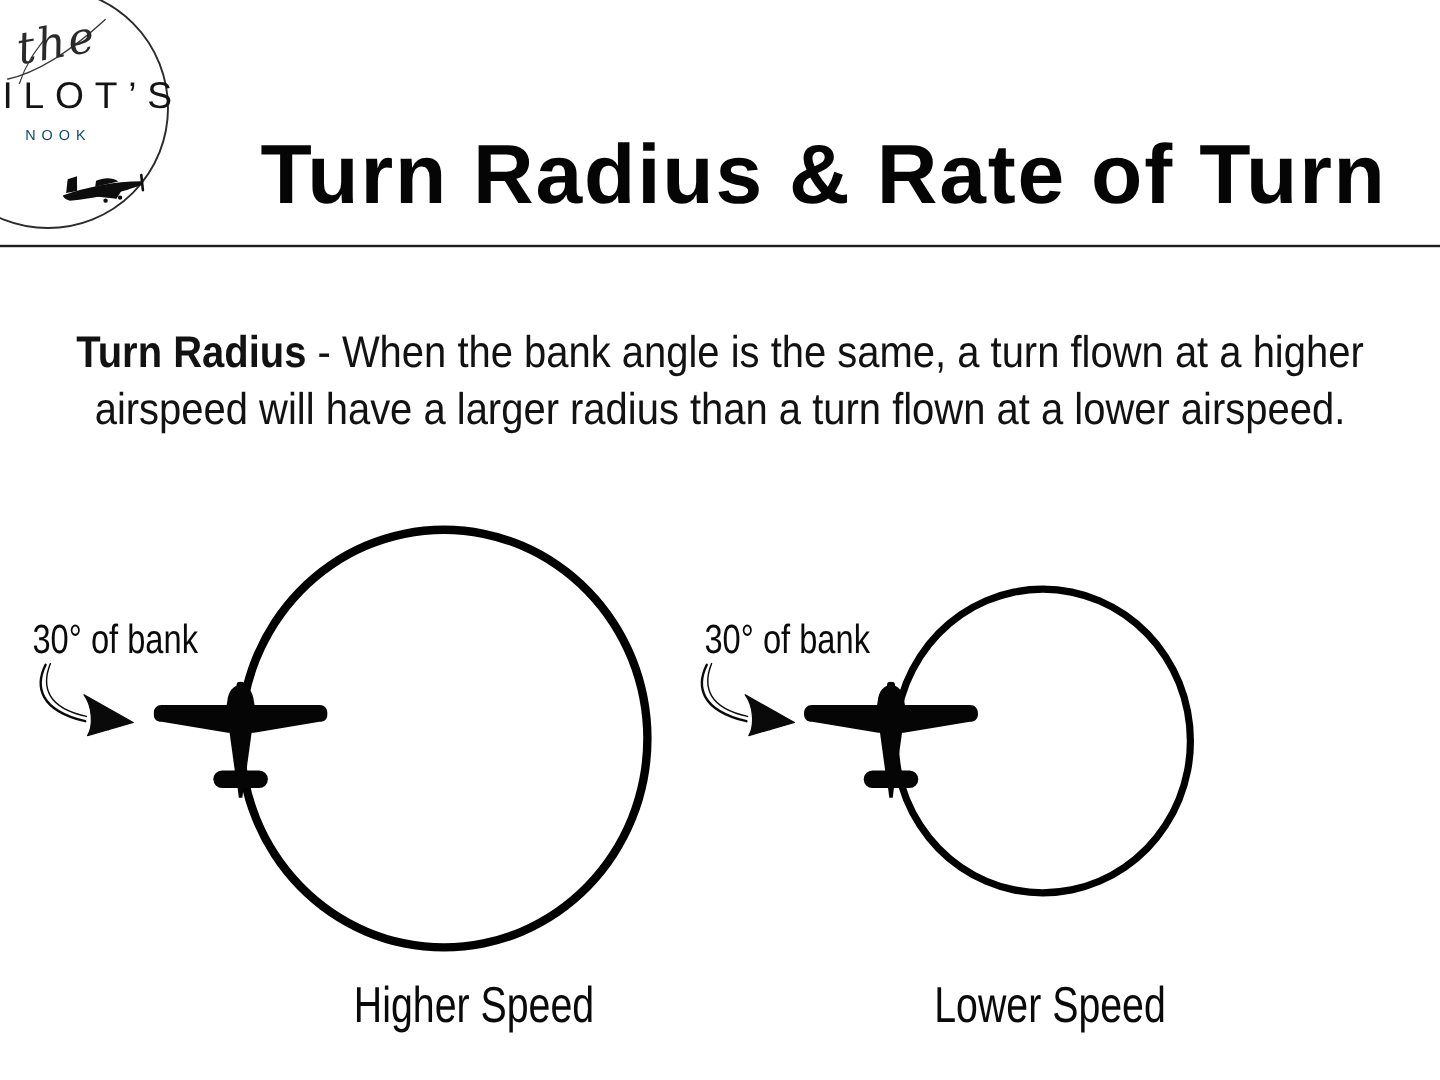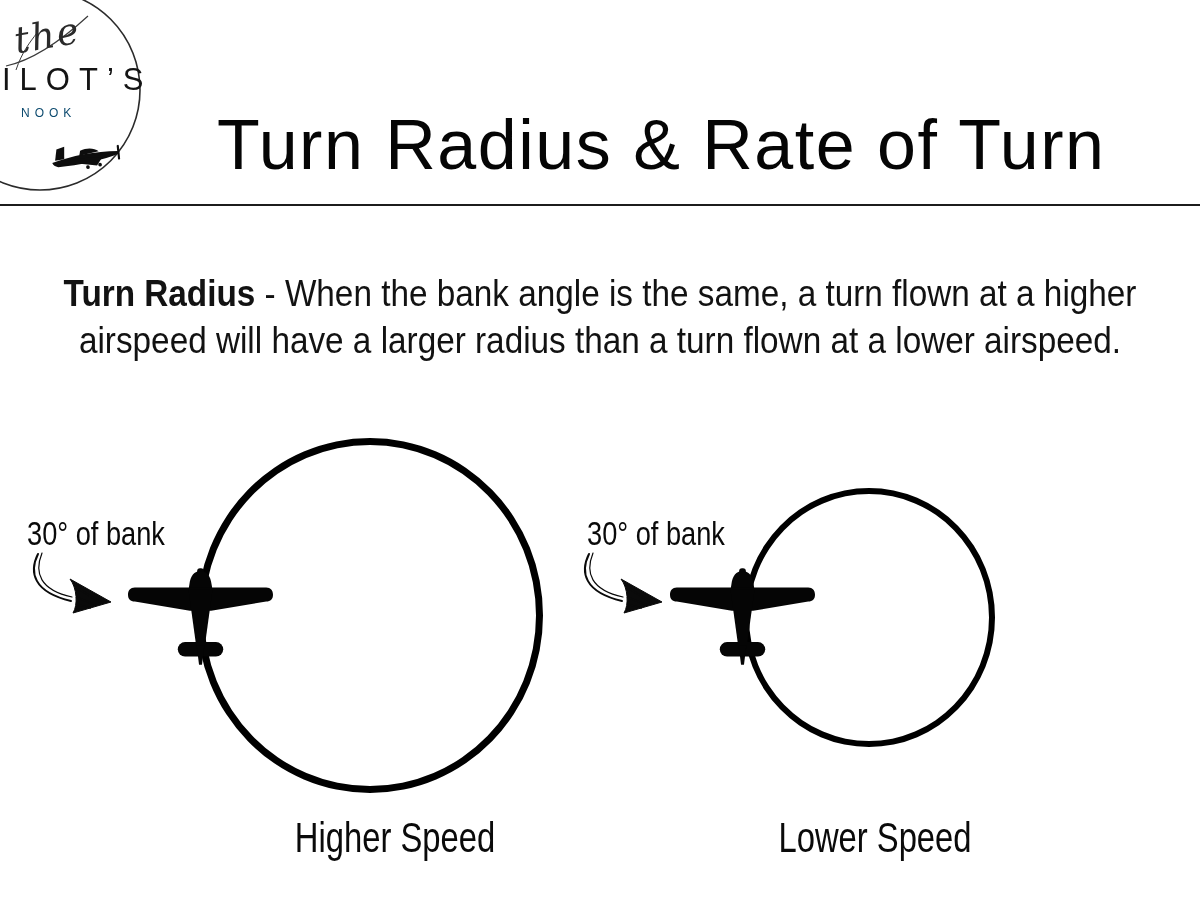--- a/index.html
+++ b/index.html
@@ -44,21 +44,21 @@
     color: #0c4a6e;
     white-space: nowrap;
   }
   .logo-plane { left: 50px; top: 142px; transform: rotate(-6deg); }
 
   
   .slide-title {
     left: 217px; top: 110px;
     font-size: 70px;
     line-height: 1;
-    font-weight: 400;
+    font-weight: 700;
     letter-spacing: 1.5px;
     white-space: nowrap;
     color: #050505;
   }
   .divider {
     left: 0; top: 204px;
     width: 1200px; height: 2px;
     background: #1c1c1c;
   }
 

